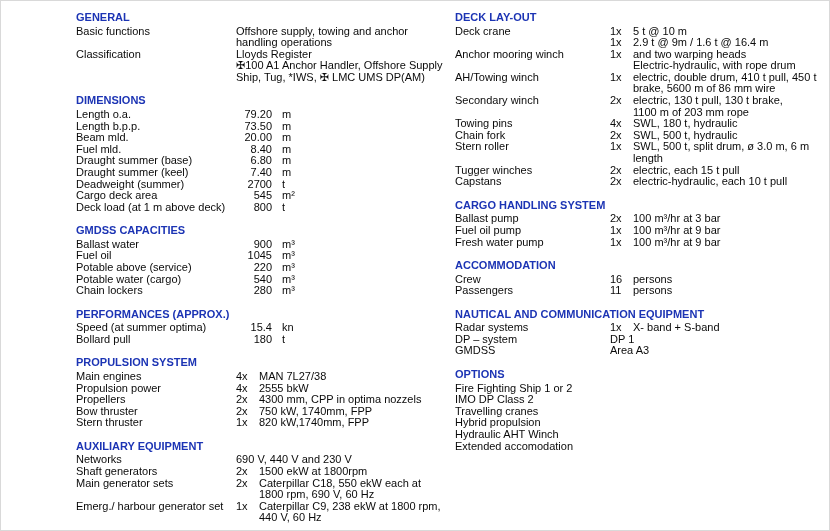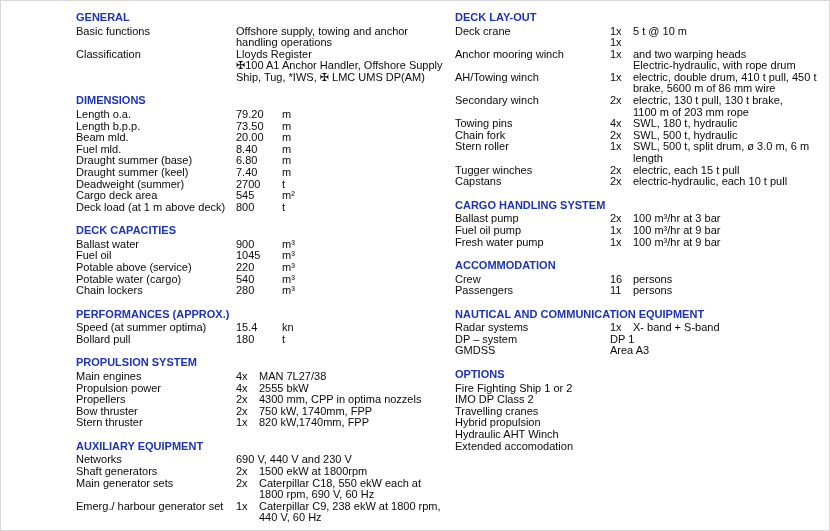--- a/index.html
+++ b/index.html
@@ -22,21 +22,21 @@
   .h {
     color: var(--heading);
     font-weight: 700;
     font-size: 11px;
     line-height: 12.5px;
     margin-bottom: 2px;
   }
   .row { display: flex; align-items: flex-start; }
   .lbl   { width: 160px; flex: none; }
   .lbl-r { width: 155px; flex: none; }
-  .num  { width: 36px; flex: none; }
+  .num  { width: 36px; flex: none; text-align: right; }
   .unit { margin-left: 10px; white-space: nowrap; }
   .qty  { width: 23px; flex: none; white-space: nowrap; }
   .val, .desc { flex: 1; min-width: 0; }
   .line { white-space: nowrap; }
   .opt  { white-space: nowrap; }
 </style>
 </head>
 <body>
 
 <div class="sheet">
@@ -105,21 +105,21 @@
           <div class="unit">m²</div>
         </div>
       <div class="row">
           <div class="lbl">Deck load (at 1 m above deck)</div>
           <div class="num">800</div>
           <div class="unit">t</div>
         </div>
     </div>
 
     <div class="sec">
-      <div class="h">DECK CAPACITIES</div>
+      <div class="h">GMDSS CAPACITIES</div>
       <div class="row">
           <div class="lbl">Ballast water</div>
           <div class="num">900</div>
           <div class="unit">m³</div>
         </div>
       <div class="row">
           <div class="lbl">Fuel oil</div>
           <div class="num">1045</div>
           <div class="unit">m³</div>
         </div>
@@ -225,20 +225,23 @@
       <div class="row">
           <div class="lbl-r">Deck crane</div>
           <div class="qty">1x</div>
           <div class="desc">
             <div class="line">5 t @ 10 m</div>
           </div>
         </div>
       <div class="row">
           <div class="lbl-r"></div>
           <div class="qty">1x</div>
+          <div class="desc">
+            <div class="line">2.9 t @ 9m / 1.6 t @ 16.4 m</div>
+          </div>
         </div>
       <div class="row">
           <div class="lbl-r">Anchor mooring winch</div>
           <div class="qty">1x</div>
           <div class="desc">
             <div class="line">and two warping heads</div>
             <div class="line">Electric-hydraulic, with rope drum</div>
           </div>
         </div>
       <div class="row">

